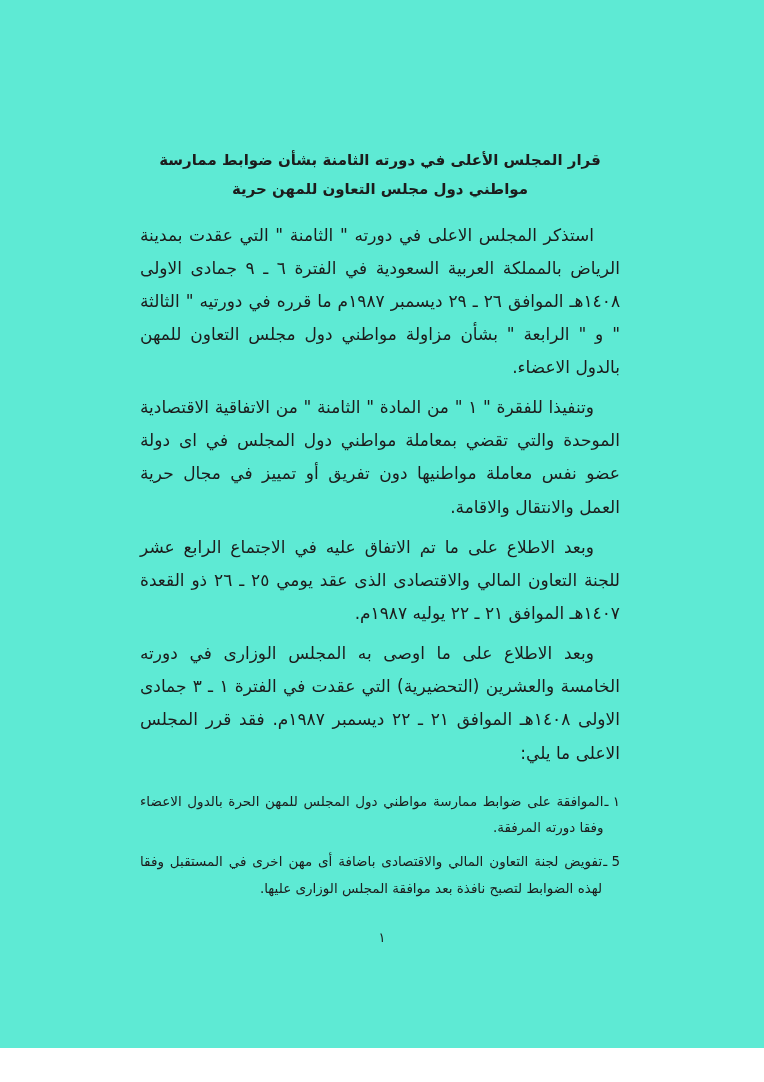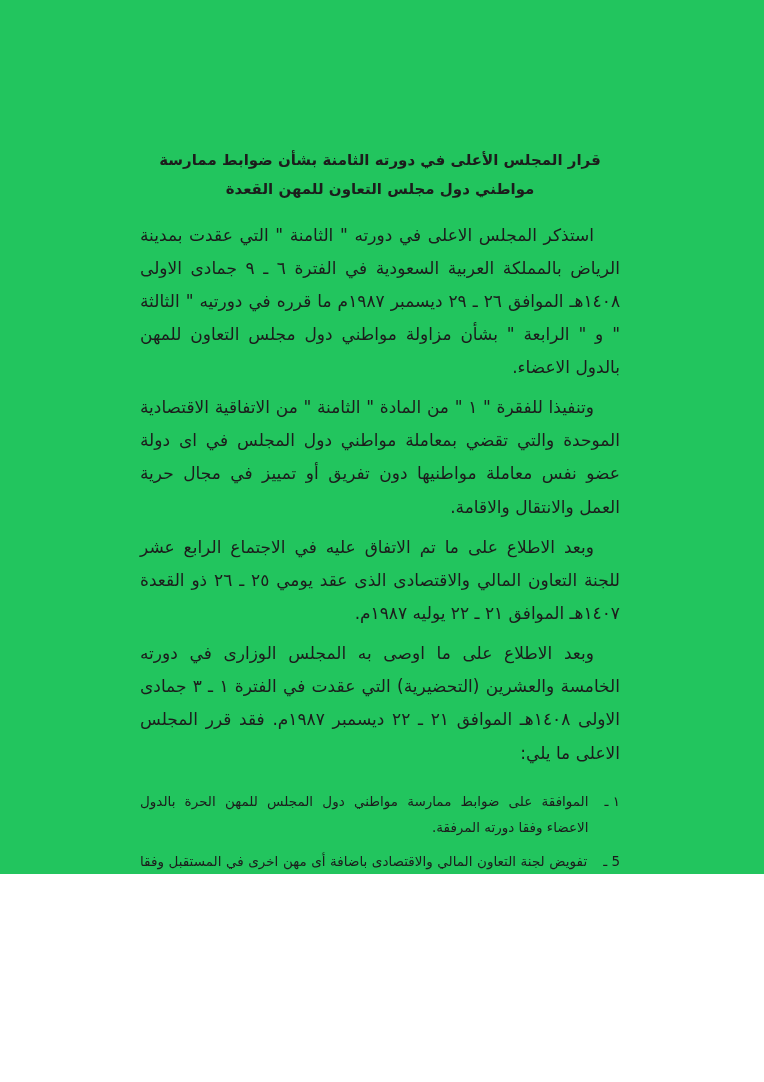--- a/index.html
+++ b/index.html
@@ -3,23 +3,23 @@
 <meta charset="utf-8">
 <style>
   html, body {
     margin: 0;
     padding: 0;
     background: #ffffff;
   }
   .page {
     position: relative;
     width: 764px;
-    height: 874px;
+    height: 1048px;
     margin: 0 auto;
-    background: #22c55e;
+    background: #5eead4;
     color: #1c1c1c;
     font-family: "DejaVu Sans", sans-serif;
     direction: rtl;
     overflow: hidden;
   }
   .content {
     position: absolute;
     top: 146px;
     right: 144px;
     width: 480px;
@@ -46,21 +46,21 @@
   }
   .list-item {
     display: flex;
     align-items: flex-start;
     font-size: 13.5px;
     line-height: 1.95;
     margin-bottom: 8px;
   }
   .list-num {
     white-space: nowrap;
-    margin-left: 16px;
+    margin-left: 1px;
     flex: 0 0 auto;
     text-align: right;
   }
   .list-text {
     text-align: justify;
     flex: 1 1 auto;
   }
   .page-number {
     position: absolute;
     top: 930px;
@@ -72,21 +72,21 @@
   }
 </style>
 </head>
 <body>
 
 <div class="page">
   <div class="content">
 
     <div class="title-block">
       <div class="title-line">قرار المجلس الأعلى في دورته الثامنة بشأن ضوابط ممارسة</div>
-      <div class="title-line">مواطني دول مجلس التعاون للمهن القعدة</div>
+      <div class="title-line">مواطني دول مجلس التعاون للمهن حرية</div>
     </div>
 
     <div class="body-text">
       <p class="para">استذكر المجلس الاعلى في دورته " الثامنة " التي عقدت بمدينة الرياض بالمملكة العربية السعودية في الفترة ٦ ـ ٩ جمادى الاولى ١٤٠٨هـ الموافق ٢٦ ـ ٢٩ ديسمبر ١٩٨٧م ما قرره في دورتيه " الثالثة " و " الرابعة " بشأن مزاولة مواطني دول مجلس التعاون للمهن بالدول الاعضاء.</p>
       <p class="para">وتنفيذا للفقرة " ١ " من المادة " الثامنة " من الاتفاقية الاقتصادية الموحدة والتي تقضي بمعاملة مواطني دول المجلس في اى دولة عضو نفس معاملة مواطنيها دون تفريق أو تمييز في مجال حرية العمل والانتقال والاقامة.</p>
       <p class="para">وبعد الاطلاع على ما تم الاتفاق عليه في الاجتماع الرابع عشر للجنة التعاون المالي والاقتصادى الذى عقد يومي ٢٥ ـ ٢٦ ذو القعدة ١٤٠٧هـ الموافق ٢١ ـ ٢٢ يوليه ١٩٨٧م.</p>
       <p class="para">وبعد الاطلاع على ما اوصى به المجلس الوزارى في دورته الخامسة والعشرين (التحضيرية) التي عقدت في الفترة ١ ـ ٣ جمادى الاولى ١٤٠٨هـ الموافق ٢١ ـ ٢٢ ديسمبر ١٩٨٧م. فقد قرر المجلس الاعلى ما يلي:</p>
     </div>
 
     <div class="list">

